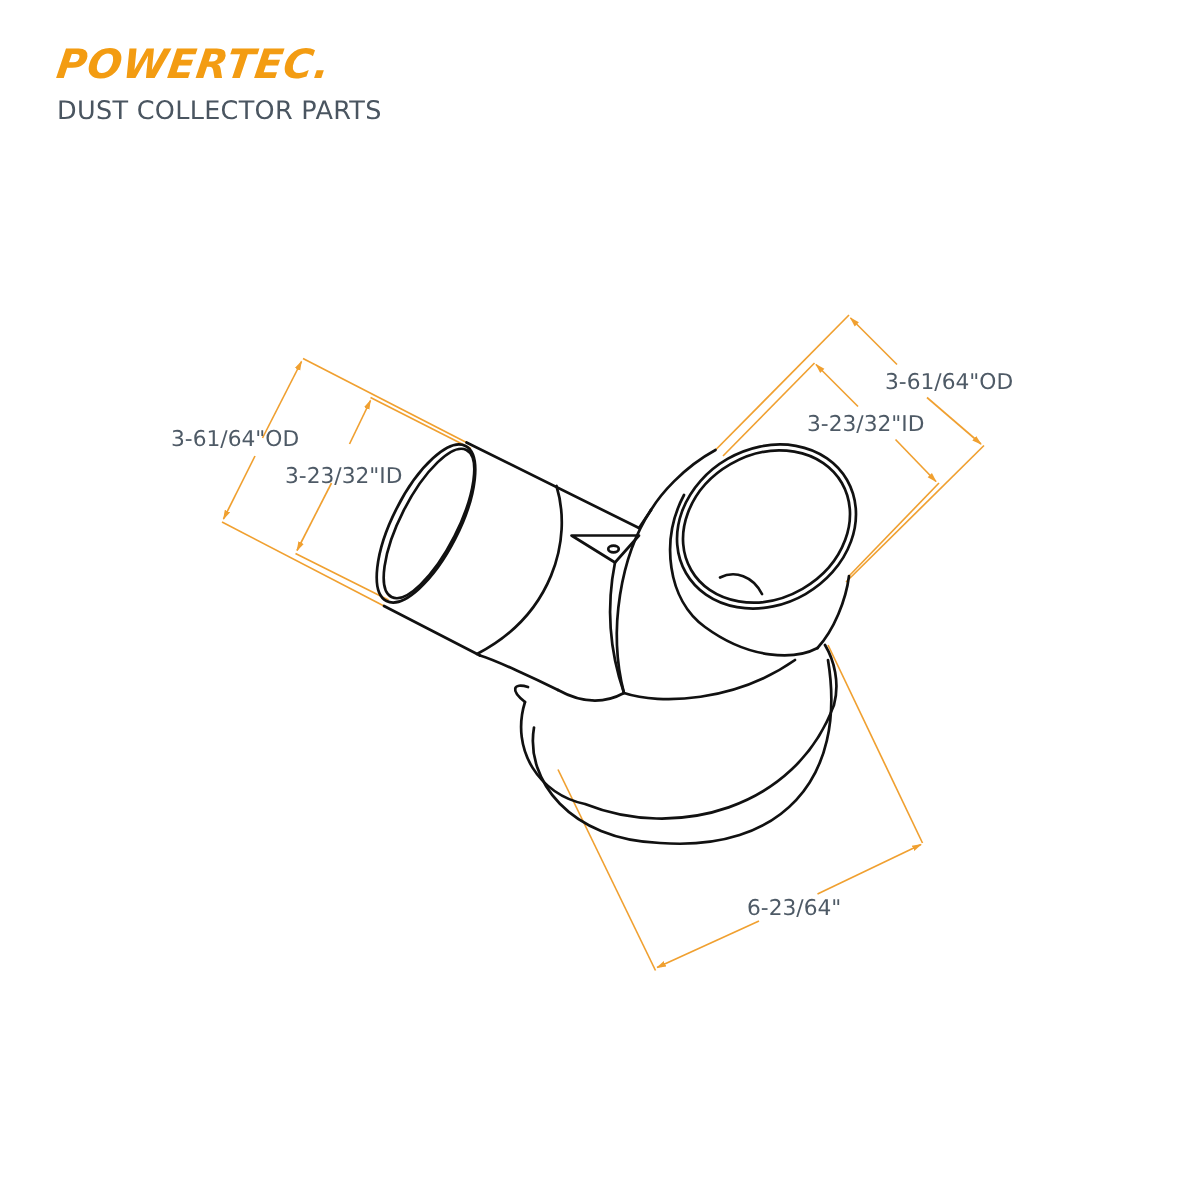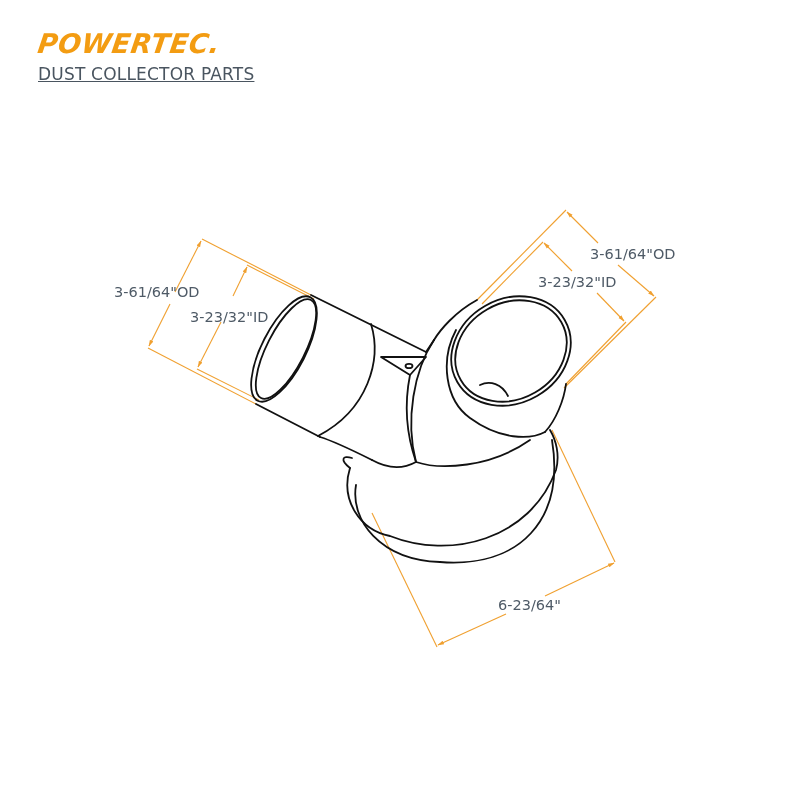--- a/index.html
+++ b/index.html
@@ -1,19 +1,19 @@
 <!DOCTYPE html>
 <html><head>
   <meta charset="utf-8">
   <style>
     html, body { margin:0; padding:0; background:#ffffff; }
     body { width:800px; height:801px; position:relative; overflow:hidden; font-family:"DejaVu Sans", sans-serif; }
     .brand { position:absolute; left:38px; top:30px; }
     .logo { font-family:"DejaVu Sans", sans-serif; font-weight:bold; font-style:italic; font-size:27px; letter-spacing:0.5px; color:#F39C12; line-height:28px; transform:skewX(-8deg); }
-    .subtitle { font-family:"DejaVu Sans", sans-serif; font-size:17px; color:#4a5560; margin-top:6px; letter-spacing:0.2px;text-decoration:underline; }
+    .subtitle { font-family:"DejaVu Sans", sans-serif; font-size:17px; color:#4a5560; margin-top:6px; letter-spacing:0.2px; }
     svg.drawing { position:absolute; left:0; top:0; }
     .dimtext { font-family:"DejaVu Sans", sans-serif; font-size:14.5px; fill:#4e5a66; }
   </style>
 </head>
 <body>
 
 <div class="brand">
   <div class="logo">POWERTEC.</div>
   <div class="subtitle">DUST COLLECTOR PARTS</div>
 </div>

